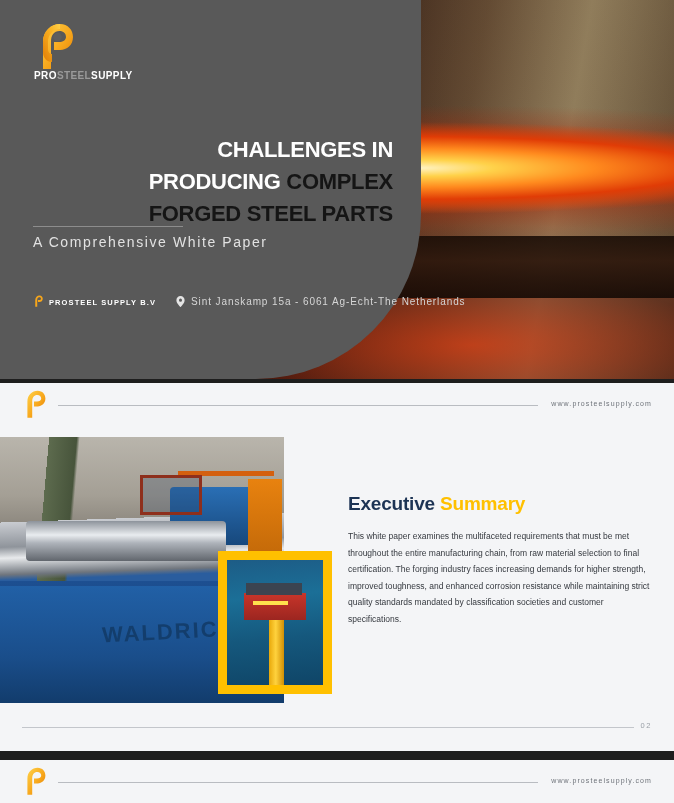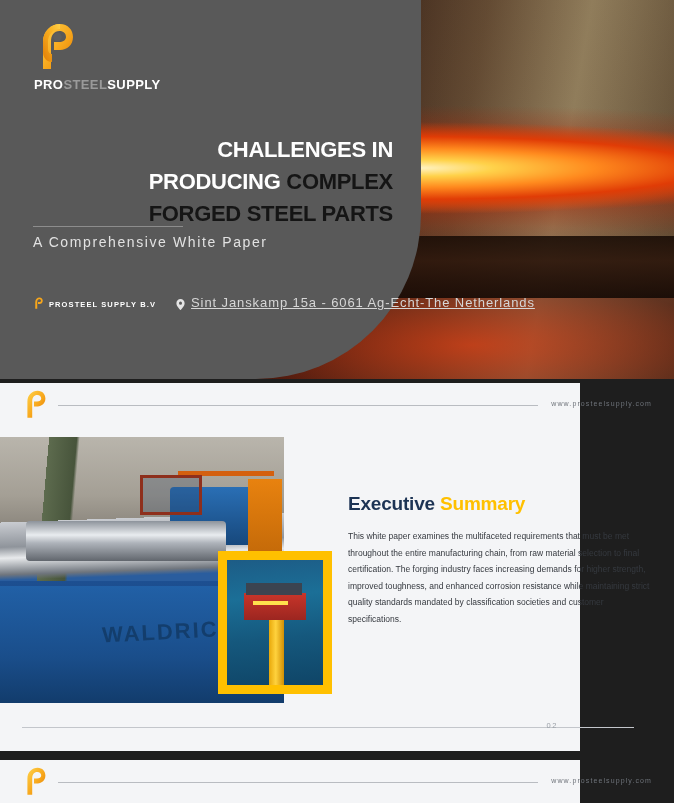--- a/index.html
+++ b/index.html
@@ -47,21 +47,21 @@
   .cover-panel{
     position:absolute; left:0; top:0; width:421px; height:379px;
     background:#595959;
     border-bottom-right-radius:165px;
     z-index:3;
   }
 
   .brand-logo{ position:absolute; left:34px; top:22px; }
   .logo-mark{ width:40px; height:48px; display:block; }
   .logo-word{
-    margin-top:7px; font-size:13px; font-weight:700; letter-spacing:.4px;
+    margin-top:0; font-size:10px; font-weight:700; letter-spacing:.4px;
     white-space:nowrap;
   }
   .w-pro{ color:#ffffff; }
   .w-steel{ color:#9a9a9a; }
   .w-supply{ color:#ffffff; }
 
   .cover-title{
     position:absolute; left:33px; top:134px; width:360px;
     font-size:22px; line-height:32px; font-weight:700; letter-spacing:-.3px;text-align:right;
   }
@@ -79,25 +79,25 @@
 
   .cover-contact{ position:absolute; left:33px; top:295px; }
   .cc-row{ display:flex; align-items:center; margin-bottom:11px; }
   .cc-item{ display:flex; align-items:flex-end; margin-right:20px; }
   .cc-ico{ margin-right:6px; display:flex; align-items:center; }
   .cc-strong{
     font-size:7.5px; font-weight:700; color:#ffffff;
     letter-spacing:1.1px; white-space:nowrap;
   }
   .cc-text{
-    font-size:13px; color:#d6d6d6; letter-spacing:.9px; white-space:nowrap;text-decoration:underline;
+    font-size:10px; color:#d6d6d6; letter-spacing:.9px; white-space:nowrap;
   }
 
   
-  .page-sheet{ position:absolute; left:0; width:580px; background:#f4f5f7; }
+  .page-sheet{ position:absolute; left:0; width:674px; background:#f4f5f7; }
   .pg-header{ position:absolute; left:0; top:0; width:674px; height:44px; }
   .pg-logo{ position:absolute; left:22px; top:6px; width:24px; height:30px; }
   .pg-hrule{
     position:absolute; left:58px; top:22px; width:480px; height:1px;
     background:#b9bcc1;
   }
   .pg-url{
     position:absolute; right:22px; top:17px;
     font-size:7px; letter-spacing:1.1px; color:#6e737a;
   }

